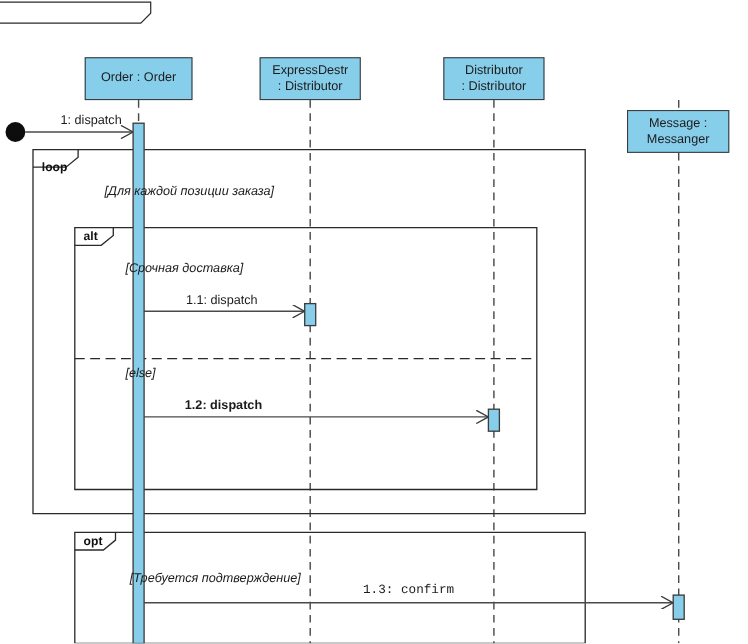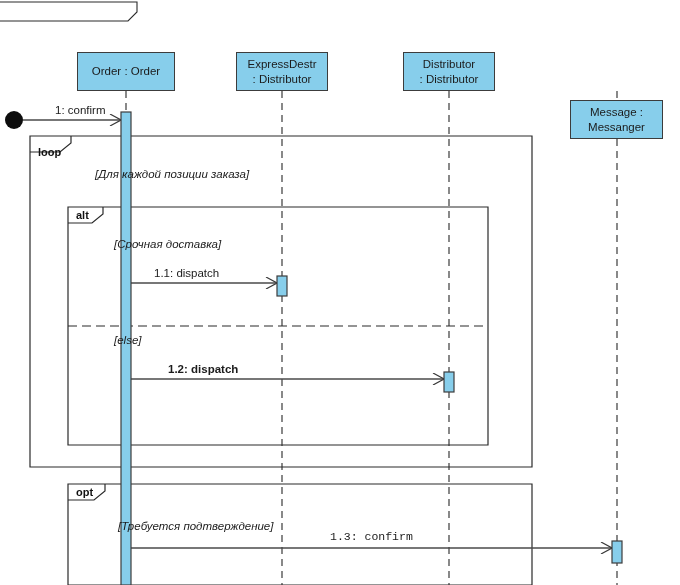--- a/index.html
+++ b/index.html
@@ -161,19 +161,19 @@
   <div id="fragment-text">
       <div class="op-tag" style="left: 33px; top: 145px;">loop</div>
       <div class="guard" style="left: 95px; top: 167px;">[Для каждой позиции заказа]</div>
       <div class="op-tag" style="left: 71px; top: 208px;">alt</div>
       <div class="guard" style="left: 114px; top: 237px;">[Срочная доставка]</div>
       <div class="guard" style="left: 114px; top: 333px;">[else]</div>
       <div class="op-tag" style="left: 71px; top: 485px;">opt</div>
       <div class="guard" style="left: 118px; top: 519px;">[Требуется подтверждение]</div>
     </div>
   <div id="message-labels">
-      <div class="msg-label" style="left: 55px; top: 103px;">1: confirm</div>
-      <div class="msg-label" style="left: 154px; top: 266px; text-align: right;">1.1: dispatch</div>
+      <div class="msg-label" style="left: 55px; top: 103px;">1: dispatch</div>
+      <div class="msg-label" style="left: 169px; top: 266px; text-align: right;">1.1: dispatch</div>
       <div class="msg-label" style="left: 168px; top: 362px; font-weight: bold;">1.2: dispatch</div>
       <div class="msg-label" style="left: 330px; top: 530px; font-family: Liberation Mono, monospace;">1.3: confirm</div>
     </div>
 
 </div>
 
 </body></html>

